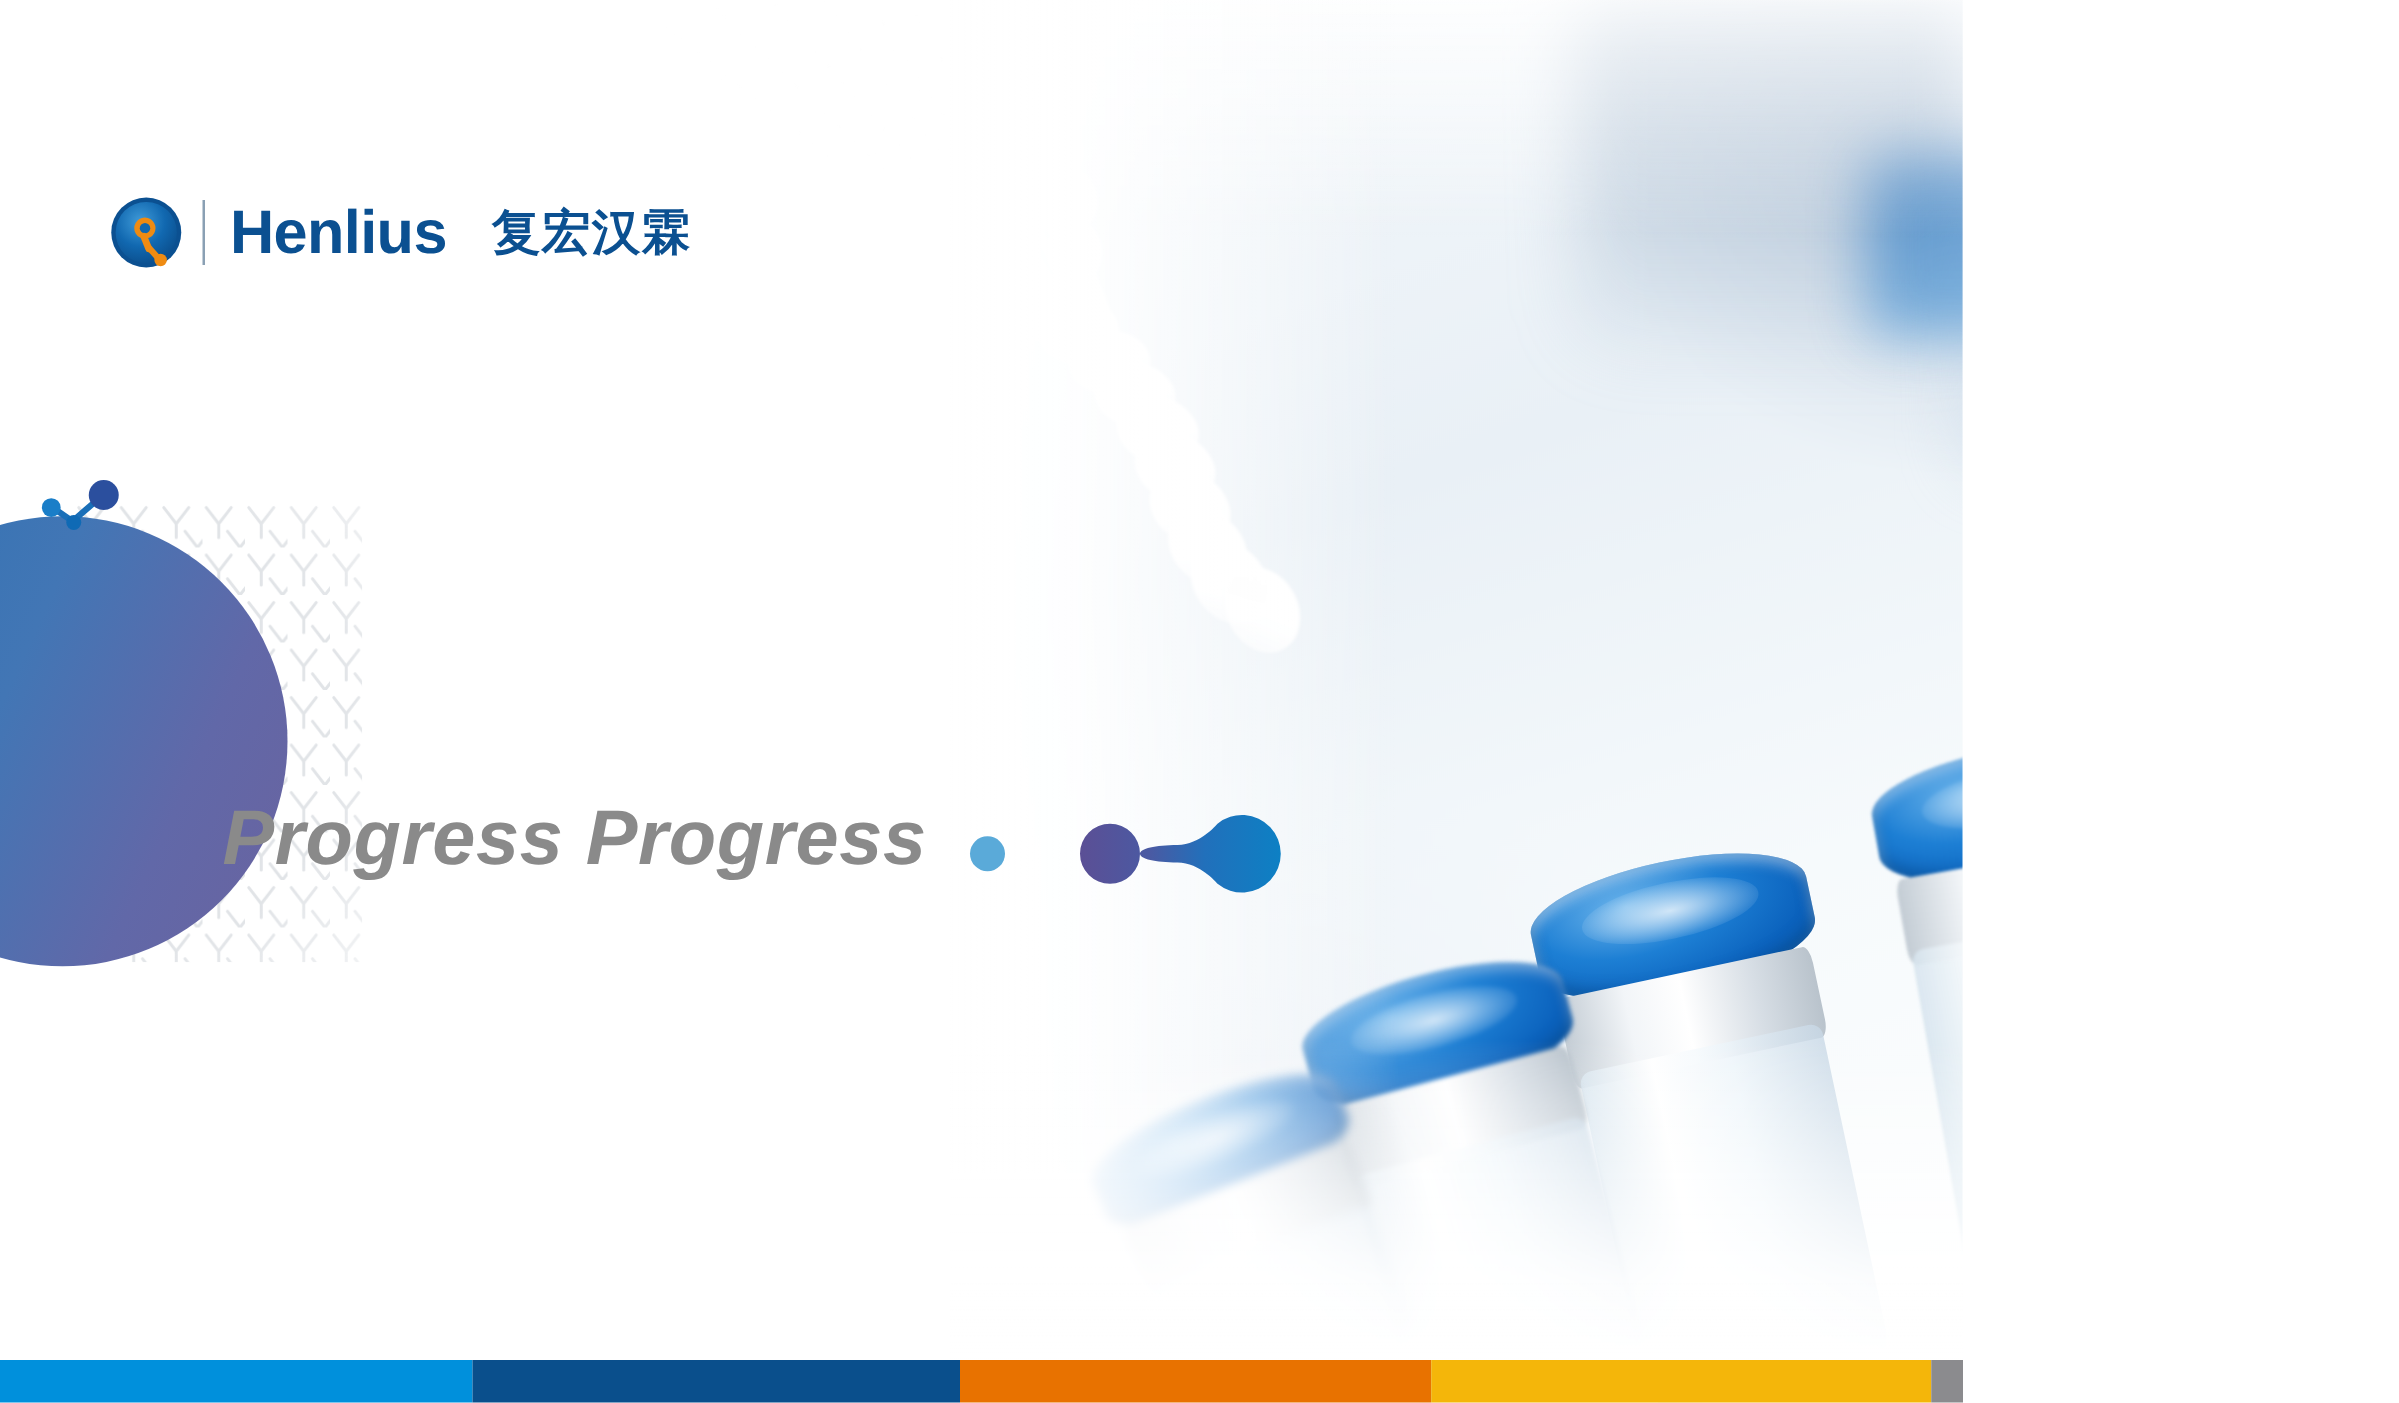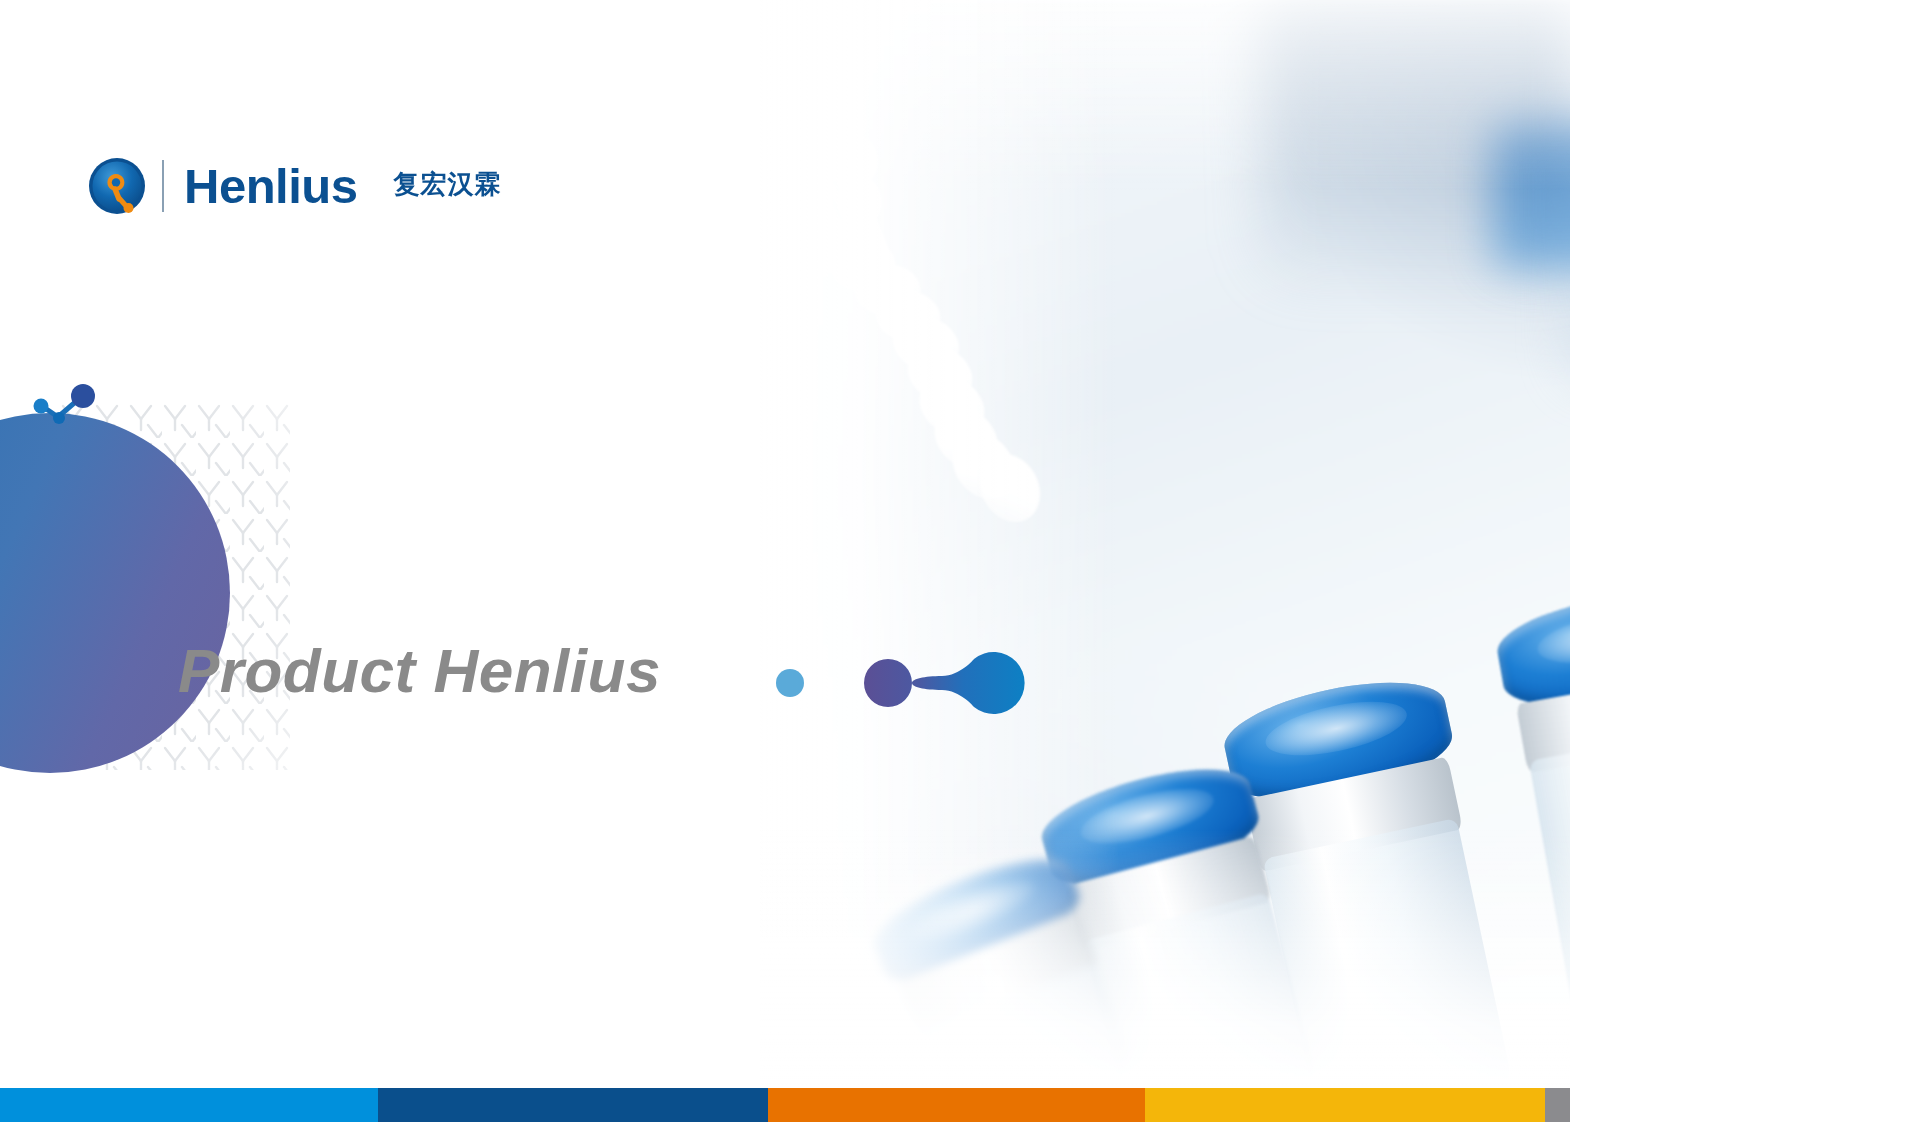--- a/index.html
+++ b/index.html
@@ -181,28 +181,27 @@
   }
   .logo-word {
     font-size: 49px;
     font-weight: 700;
     color: #0b5091;
     letter-spacing: -0.5px;
     line-height: 1;
     white-space: nowrap;
   }
   .logo-cn {
-    font-size: 26px;
+    font-size: 39px;
     font-weight: 700;
     color: #0b5091;
     margin-left: 36px;
     letter-spacing: 1px;
     line-height: 1;
     white-space: nowrap;
-    font-family: Liberation Mono, monospace;
   }
 
   
   .title-cn {
     position: absolute;
     left: 160px; top: 470px;
     font-size: 132px;
     font-weight: 700;
     color: #0b5091;
     letter-spacing: 12px;
@@ -409,21 +408,21 @@
         <path d="M28 17 a8.5 8.5 0 1 1 -0.2 0 Z" fill="#ef8b12"></path>
         <circle cx="28" cy="25.5" r="4.2" fill="#1168b0"></circle>
         <path d="M27 32 L31 42" stroke="#ef8b12" stroke-width="5.5" stroke-linecap="round"></path>
       </svg>
     </span>
     <span class="logo-divider"></span>
     <span class="logo-word">Henlius</span>
     <span class="logo-cn">复宏汉霖</span>
   </div>
 
-  <div class="title-en">Product Henlius</div>
+  <div class="title-en">Progress Progress</div>
 
   <div class="bottom-bar">
     <div class="seg" style="background: rgb(0, 144, 220); width: 378px;"></div>
     <div class="seg" style="background: rgb(10, 79, 140); width: 390px;"></div>
     <div class="seg" style="background: rgb(232, 114, 0); width: 377px;"></div>
     <div class="seg" style="background: rgb(244, 182, 10); width: 400px;"></div>
     <div class="seg" style="background: rgb(139, 139, 142); width: 374px;"></div>
   </div>
 
 </div>

